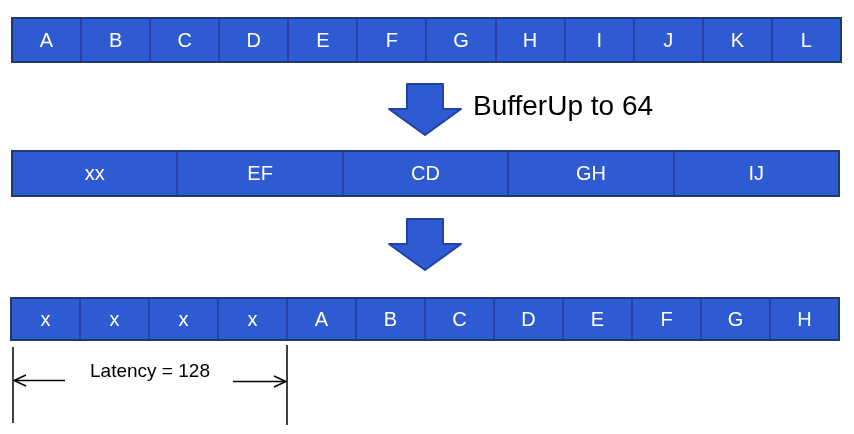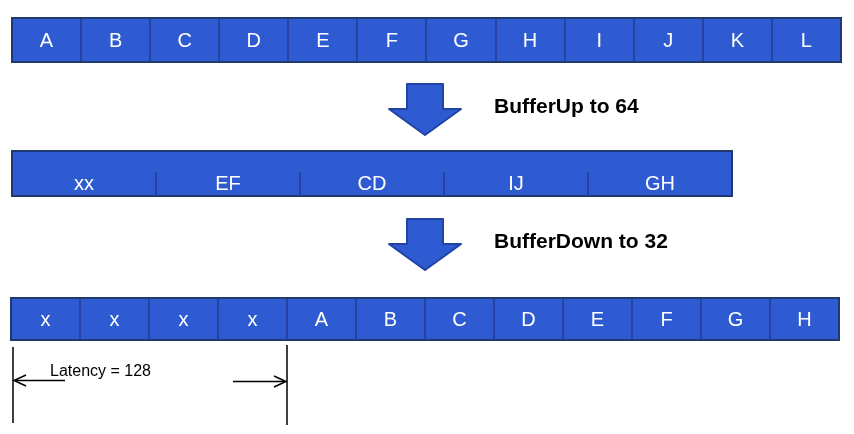--- a/index.html
+++ b/index.html
@@ -23,21 +23,21 @@
     background: #ffffff;
     overflow: hidden;
   }
   .bar {
     position: absolute;
     display: flex;
     background: var(--cell-fill);
     border: 2px solid var(--bar-border);
   }
   .bar-1 { left: 11px;  top: 17px;  width: 831px; height: 46px; }
-  .bar-2 { left: 11px;  top: 150px; width: 722px; height: 47px; align-items: flex-end; }
+  .bar-2 { left: 11px;  top: 150px; width: 829px; height: 47px; }
   .bar-3 { left: 10px;  top: 297px; width: 830px; height: 44px; }
   .cell {
     flex: 1 1 0;
     display: flex;
     align-items: center;
     justify-content: center;
     color: var(--cell-text);
     font-size: 20px;
     border-right: 2px solid var(--cell-divider);
     overflow: hidden;
@@ -52,49 +52,48 @@
   .block-arrow polygon {
     fill: var(--arrow-fill);
     stroke: var(--arrow-stroke);
     stroke-width: 2;
     stroke-linejoin: round;
   }
   .arrow-1 { left: 387px; top: 83px; }
   .arrow-2 { left: 387px; top: 218px; }
   .step-label {
     position: absolute;
-    left: 494px;
+    left: 473px;
     color: var(--annotation);
-    font-size: 21px;
+    font-size: 28px;
     line-height: 26px;
     white-space: nowrap;
-    font-weight: bold;
   }
   .step-label-1 { top: 93px; }
   .step-label-2 { top: 228px; }
   .latency-svg {
     position: absolute;
     left: 0;
     top: 341px;
     width: 310px;
     height: 93px;
   }
   .latency-svg line, .latency-svg polyline {
     stroke: var(--annotation);
     stroke-width: 1.5;
     fill: none;
   }
   .latency-label {
     position: absolute;
     left: 50px;
     top: 357px;
     width: 200px;
-    text-align: left;
+    text-align: center;
     color: var(--annotation);
-    font-size: 16px;
+    font-size: 19px;
     line-height: 28px;
   }
 </style>
 </head>
 <body>
 
 <div class="canvas">
 
   <div class="bar bar-1">
       <div class="cell">A</div>
@@ -114,29 +113,28 @@
   <svg class="block-arrow arrow-1" viewBox="0 0 76 54">
     <polygon points="20,1 56,1 56,26 74,26 38,52 2,26 20,26"></polygon>
   </svg>
 
   <div class="step-label step-label-1">BufferUp to 64</div>
 
   <div class="bar bar-2">
       <div class="cell">xx</div>
       <div class="cell">EF</div>
       <div class="cell">CD</div>
+      <div class="cell">GH</div>
       <div class="cell">IJ</div>
-      <div class="cell">GH</div>
     </div>
 
   <svg class="block-arrow arrow-2" viewBox="0 0 76 54">
     <polygon points="20,1 56,1 56,26 74,26 38,52 2,26 20,26"></polygon>
   </svg>
 
-  <div class="step-label step-label-2">BufferDown to 32</div>
 
   <div class="bar bar-3">
       <div class="cell">x</div>
       <div class="cell">x</div>
       <div class="cell">x</div>
       <div class="cell">x</div>
       <div class="cell">A</div>
       <div class="cell">B</div>
       <div class="cell">C</div>
       <div class="cell">D</div>

